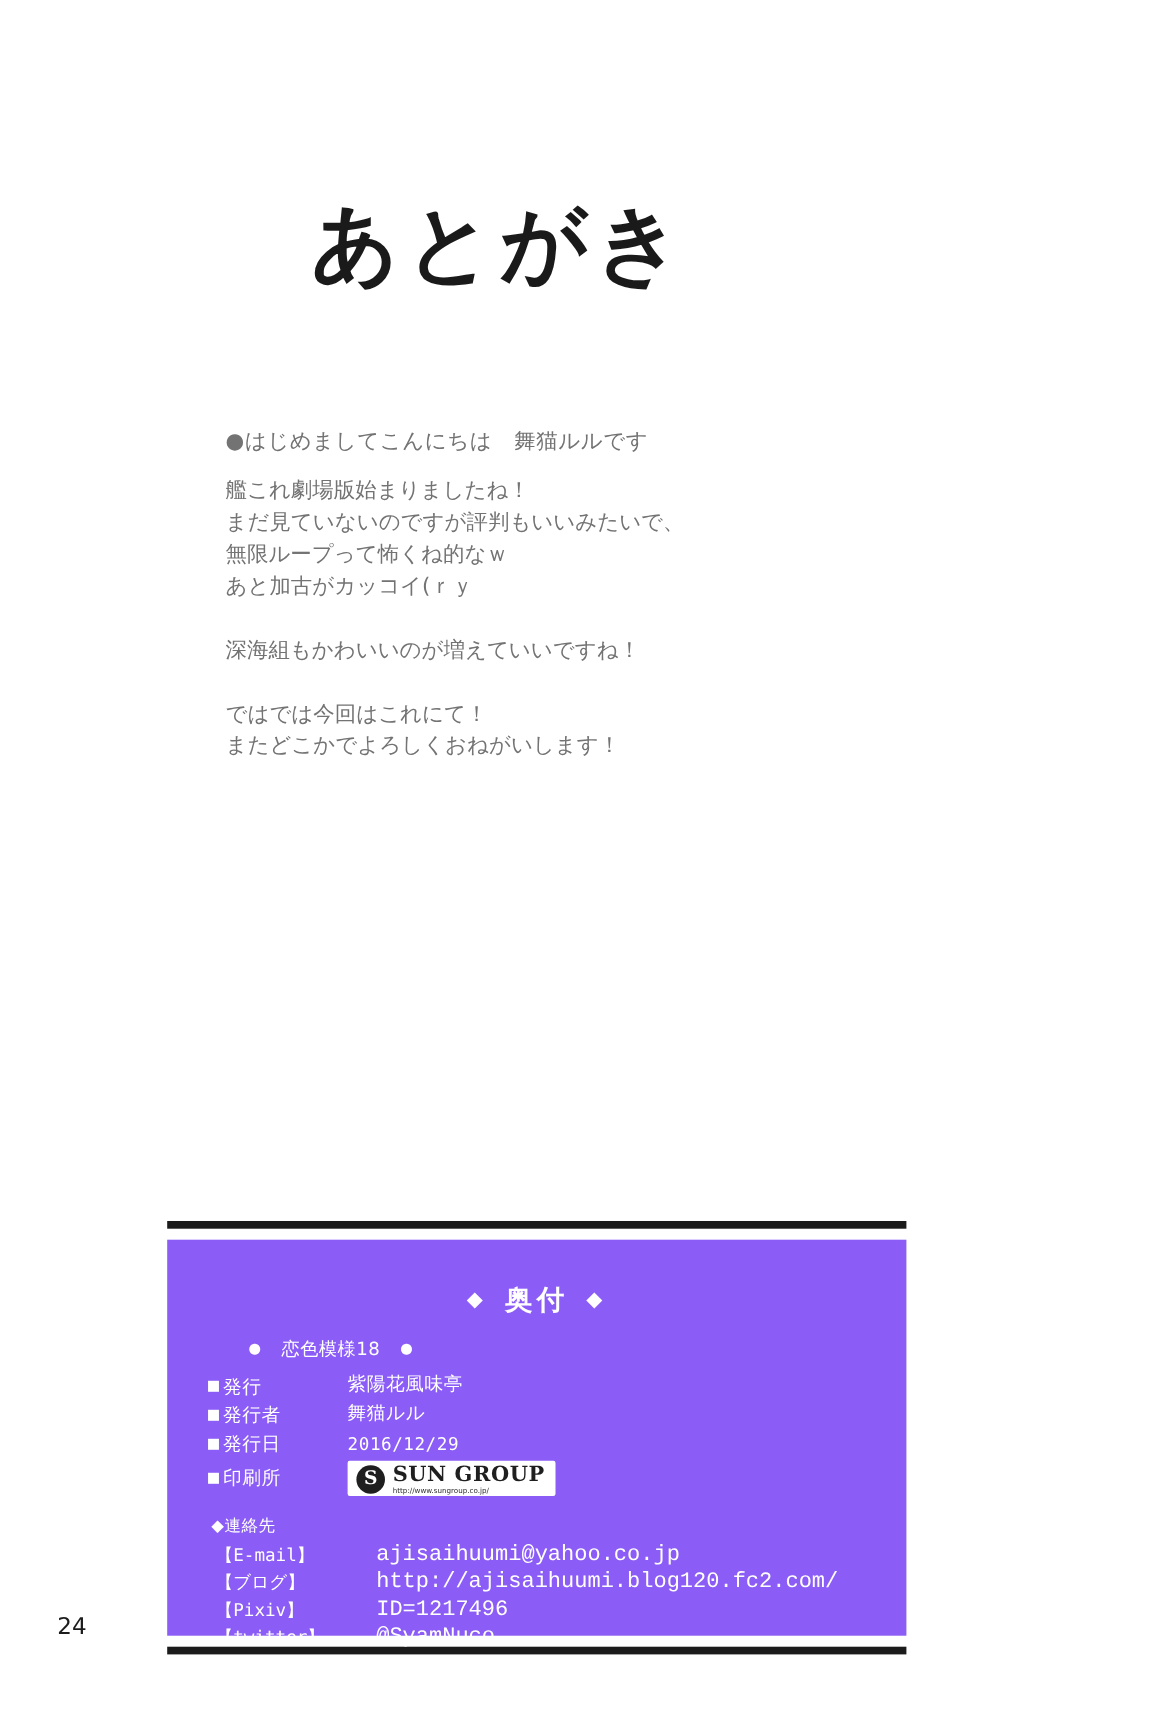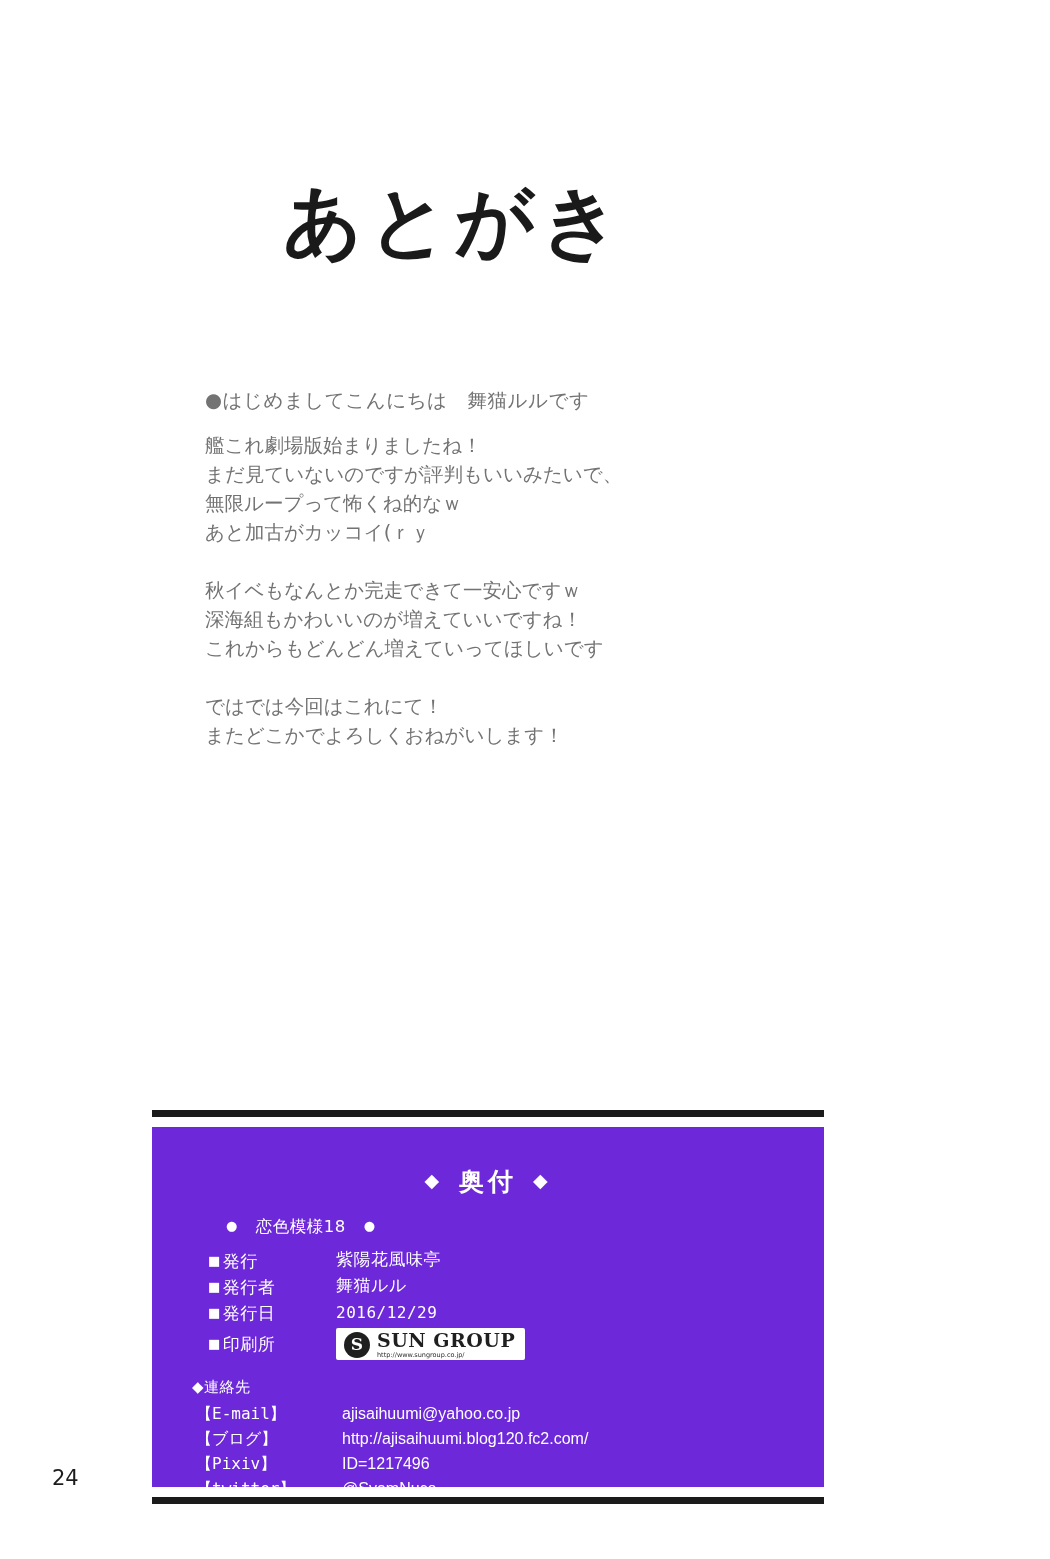--- a/index.html
+++ b/index.html
@@ -59,21 +59,21 @@
     width: 672px;
     height: 7px;
     background: #1b1b1b;
   }
   .colophon {
     position: absolute;
     left: 152px;
     top: 1127px;
     width: 672px;
     height: 360px;
-    background: #6d28d9;
+    background: #8b5cf6;
     color: #ffffff;
   }
   .rule-bottom {
     position: absolute;
     left: 152px;
     top: 1497px;
     width: 672px;
     height: 7px;
     background: #1b1b1b;
   }
@@ -100,21 +100,21 @@
     letter-spacing: 0.5px;
   }
   .work-line .dot {
     font-size: 13px;
     vertical-align: 2px;
   }
   .work-line .t { margin: 0 9px; }
 
   .info-table {
     margin-top: 10px;
-    padding-left: 56px;
+    padding-left: 36px;
     font-family: "DejaVu Sans Mono", monospace;
     font-size: 16.5px;
     line-height: 25px;
   }
   .info-row {
     display: flex;
     align-items: flex-start;
   }
   .info-label {
     width: 128px;
@@ -203,22 +203,22 @@
     align-items: center;
     line-height: 25px;
   }
   .contact-label {
     width: 146px;
     font-family: "DejaVu Sans Mono", monospace;
     font-size: 16px;
     white-space: nowrap;
   }
   .contact-val {
-    font-family: Liberation Sans, sans-serif;
-    font-size: 16px;
+    font-family: Liberation Mono, monospace;
+    font-size: 20px;
     white-space: nowrap;
   }
 
   
   .page-number {
     position: absolute;
     left: 52px;
     top: 1466px;
     font-family: "DejaVu Sans", sans-serif;
     font-size: 21px;
@@ -235,23 +235,21 @@
   <div class="body-block">
     <p class="lead">●はじめましてこんにちは　舞猫ルルです</p>
 
     <p>艦これ劇場版始まりましたね！</p>
     <p>まだ見ていないのですが評判もいいみたいで、</p>
     <p>無限ループって怖くね的なｗ</p>
     <p>あと加古がカッコイ(ｒｙ</p>
 
     <div class="gap"></div>
 
-    <p>秋イベもなんとか完走できて一安心ですｗ</p>
     <p>深海組もかわいいのが増えていいですね！</p>
-    <p>これからもどんどん増えていってほしいです</p>
 
     <div class="gap"></div>
 
     <p>ではでは今回はこれにて！</p>
     <p>またどこかでよろしくおねがいします！</p>
   </div>
 
   <div class="rule-top"></div>
   <div class="rule-bottom"></div>
 

